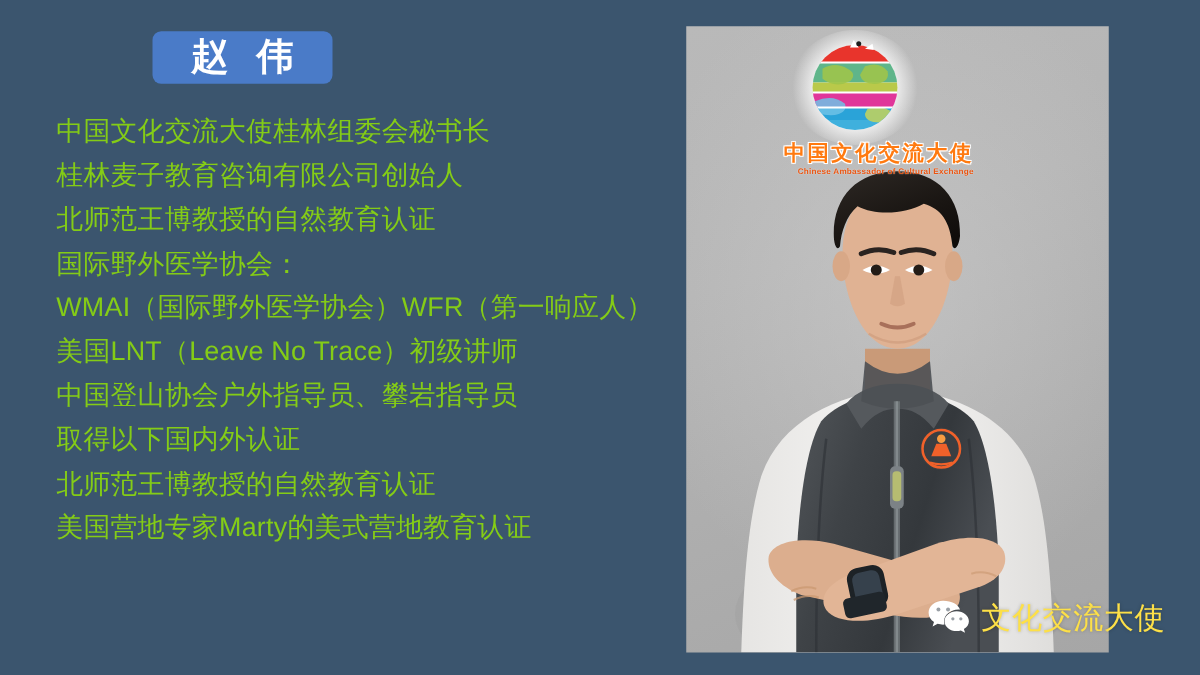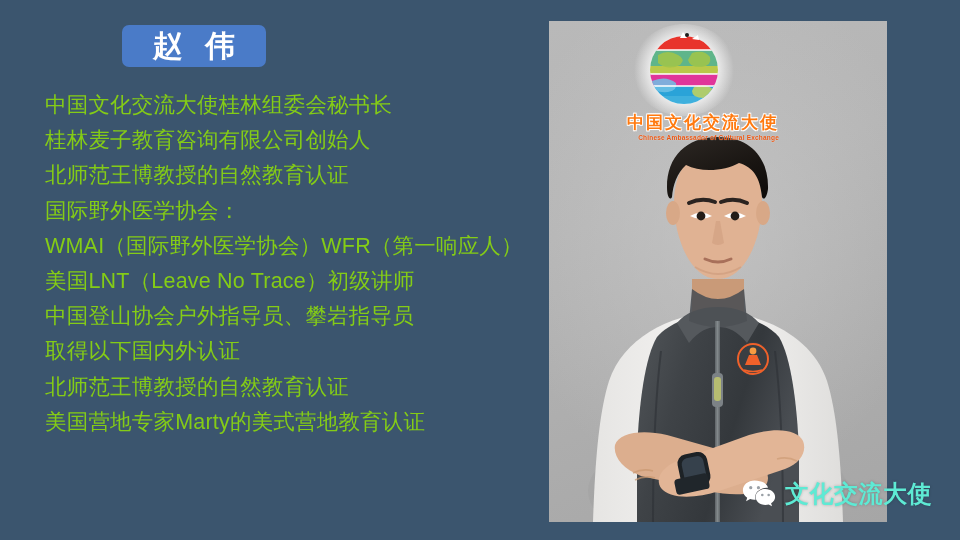--- a/index.html
+++ b/index.html
@@ -135,23 +135,23 @@
     position: absolute;
     left: 742px;
     top: 478px;
     display: flex;
     align-items: center;
     gap: 9px;
     pointer-events: none;
   }
   .wechat-icon { width: 34px; height: 30px; display: block; }
   .watermark-text {
-    color: #5eead4;
+    color: #fde047;
     font-size: 24px;
-    font-weight: 700;
+    font-weight: 400;
     letter-spacing: 0.5px;
     white-space: nowrap;
     text-shadow: 0 0 3px rgba(0,0,0,0.25);
   }
 </style>
 </head>
 <body>
 
 <div class="slide">
 

